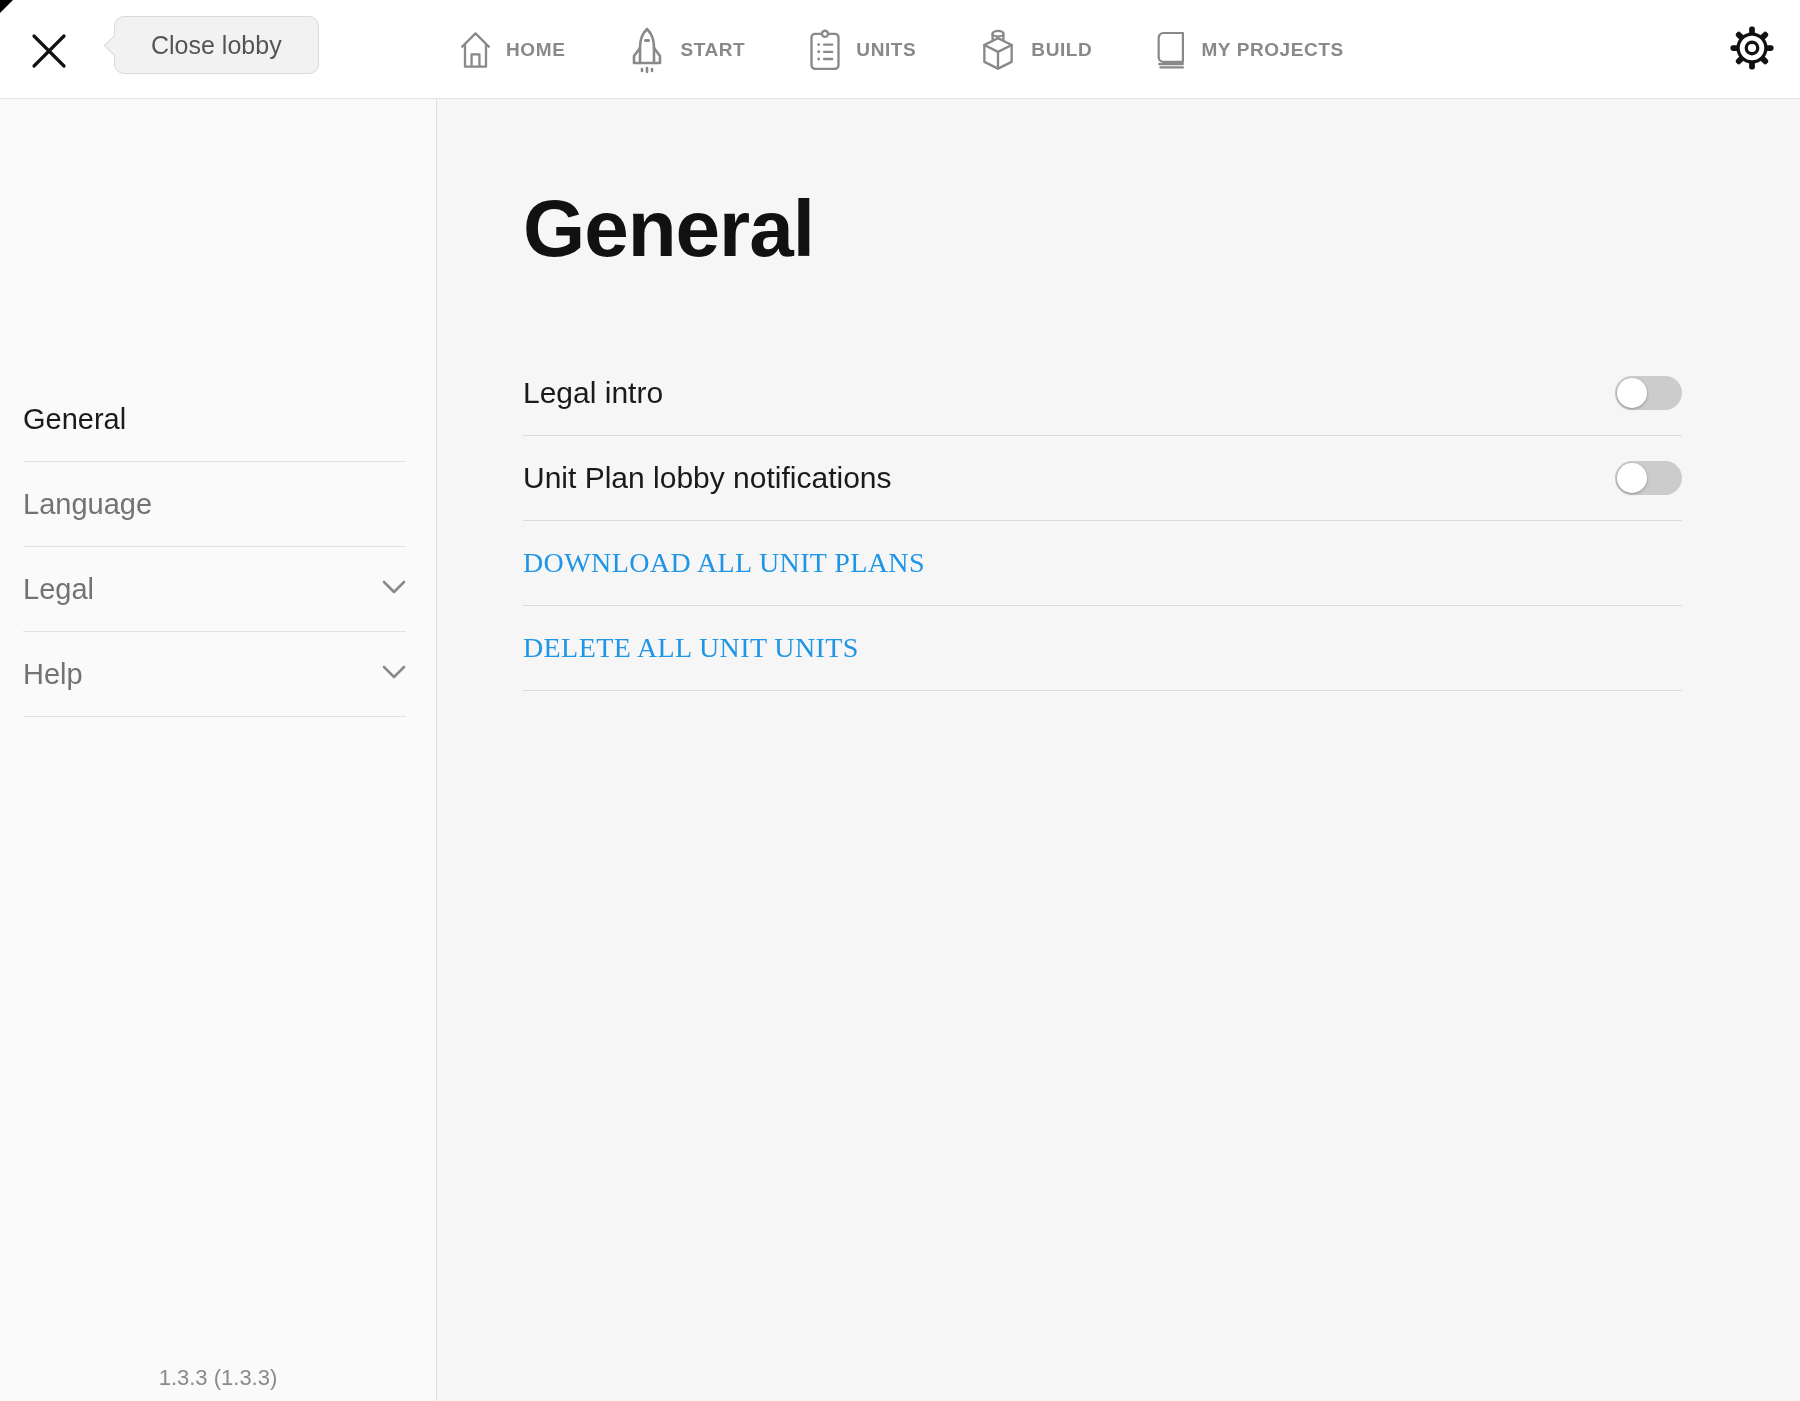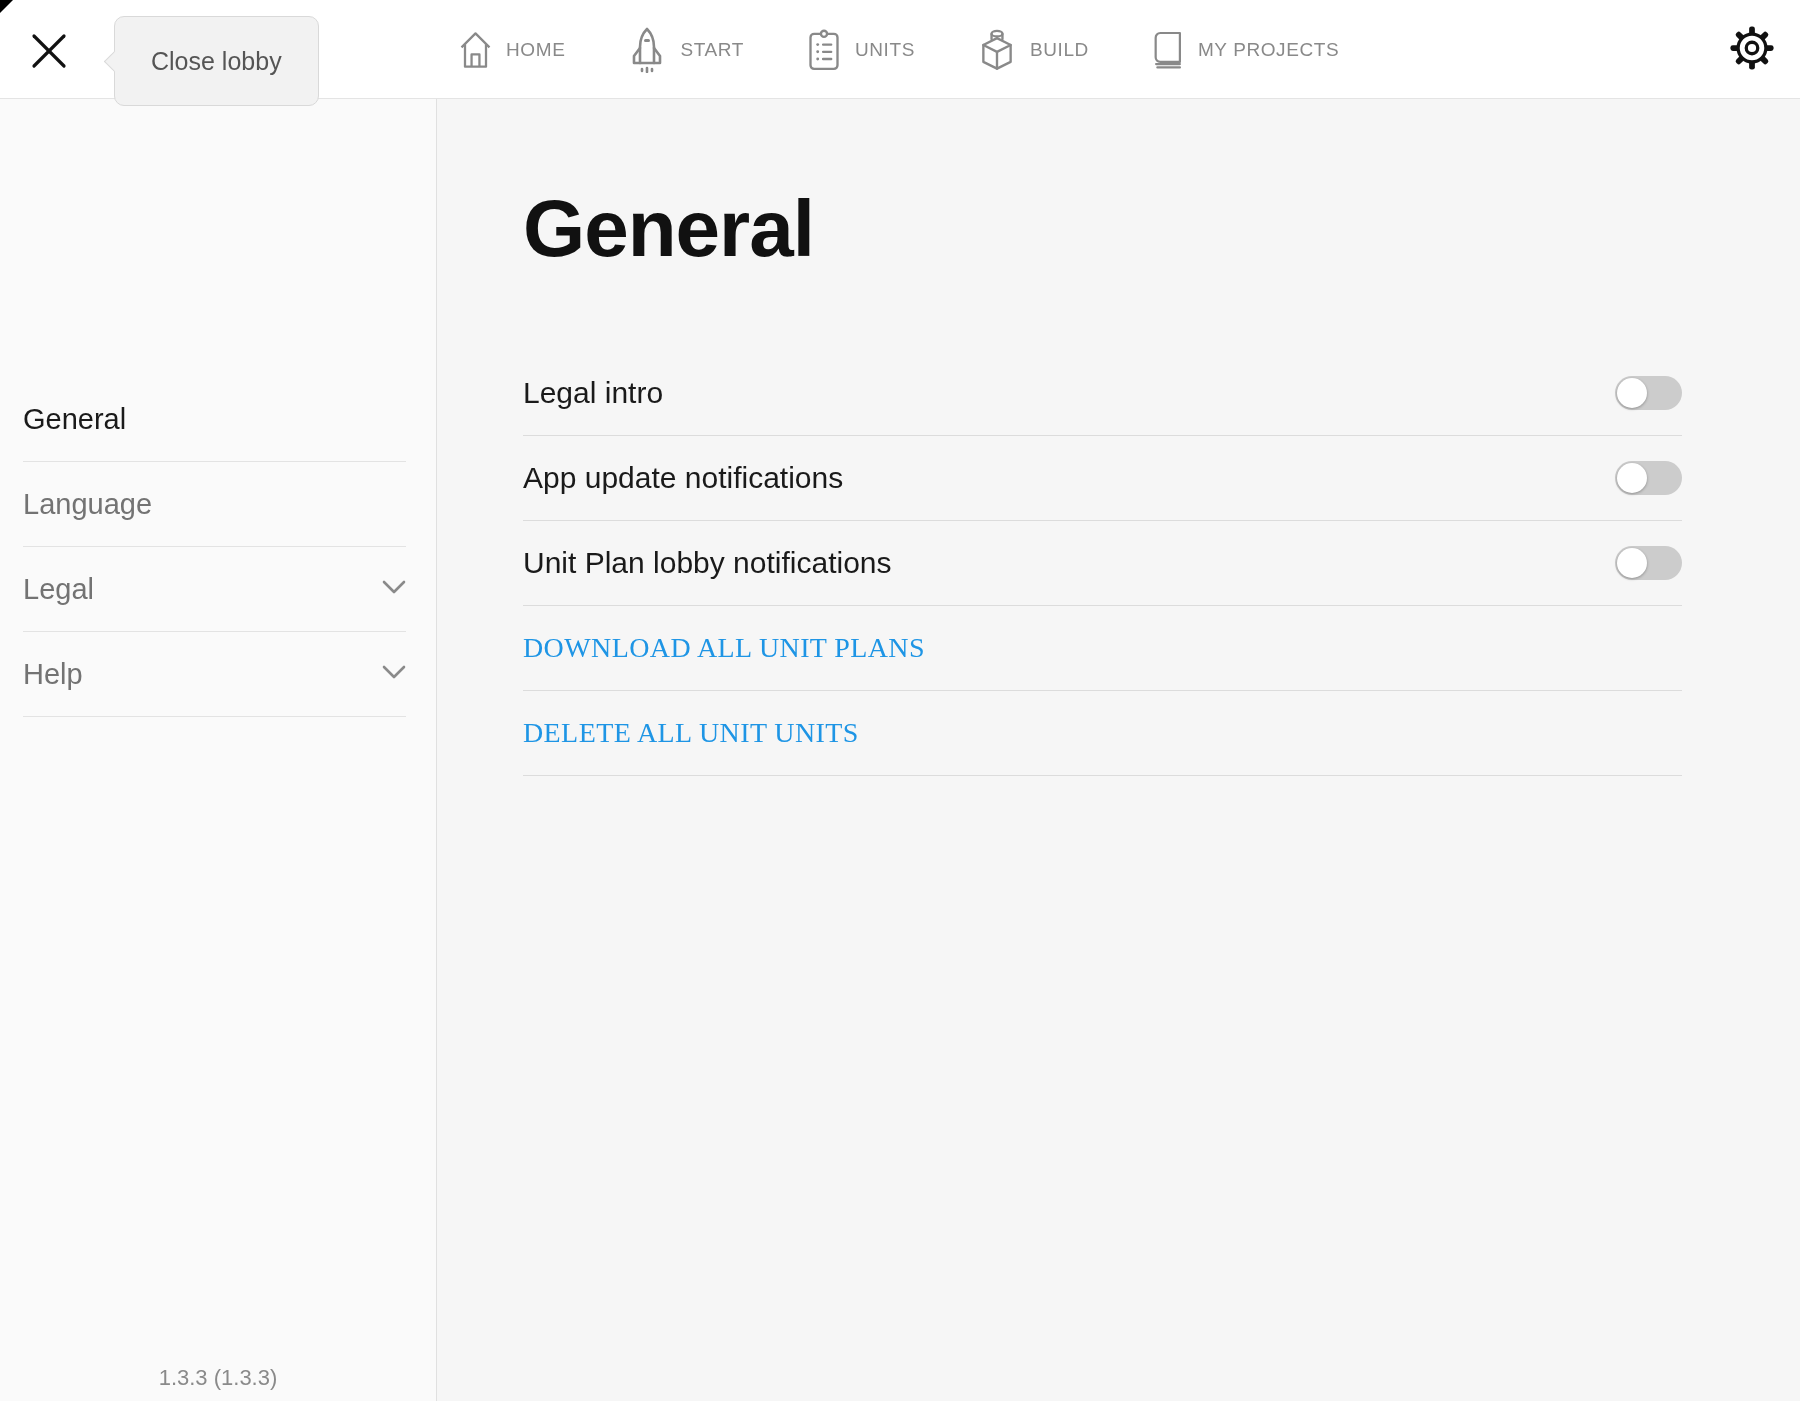--- a/index.html
+++ b/index.html
@@ -7,32 +7,32 @@
   body { font-family:"Liberation Sans", sans-serif; background:#f6f6f6; color:#1a1a1a; position:relative; }
 
   
   .topbar { position:absolute; top:0; left:0; width:1800px; height:99px;
             background:#ffffff; border-bottom:1px solid #e4e4e4; z-index:5; }
   .corner-mark { position:absolute; top:0; left:0; width:0; height:0;
                  border-top:13px solid #000; border-right:13px solid transparent; }
   .close-btn { position:absolute; left:28px; top:31px; width:42px; height:42px;
                background:none; border:none; cursor:pointer; display:flex;
                align-items:center; justify-content:center; }
-  .tooltip { position:absolute; left:114px; top:16px; height:90px; min-width:192px;
+  .tooltip { position:absolute; left:114px; top:16px; height:58px; min-width:192px;
              background:#f2f2f2; border:1px solid #d9d9d9; border-radius:10px;
              display:flex; align-items:center; justify-content:center; padding:0 36px;
              font-size:25px; color:#555; }
   .tooltip .notch { position:absolute; left:-8px; top:50%; width:15px; height:15px;
                     margin-top:-7.5px; background:#f2f2f2; border-left:1px solid #d9d9d9;
                     border-bottom:1px solid #d9d9d9; transform:rotate(45deg); }
   .nav { position:absolute; left:458px; top:0; height:99px; display:flex;
          align-items:center; gap:62px; }
   .nav-item { display:flex; align-items:center; gap:13px; background:none; border:none;
               cursor:pointer; color:#898989; }
-  .nav-item .nav-label { font-size:19px; font-weight:normal; letter-spacing:0.6px;
+  .nav-item .nav-label { font-size:19px; font-weight:bold; letter-spacing:0.6px;
                          color:#898989; }
   .nav-item svg { display:block; }
   .gear-btn { position:absolute; right:23px; top:24px; width:50px; height:50px;
               background:none; border:none; cursor:pointer; display:flex;
               align-items:center; justify-content:center; }
 
   
   .sidebar { position:absolute; top:99px; left:0; width:437px; height:1302px;
              background:#fafafa; border-right:1px solid #e0e0e0; }
   .side-menu { margin-top:278px; }
@@ -199,26 +199,20 @@
 
   <div class="settings-list">
 
     <div class="setting-row">
       <span class="setting-label">Legal intro</span>
       <button class="toggle" aria-checked="false">
         <span class="knob"></span>
       </button>
     </div>
 
-    <div class="setting-row">
-      <span class="setting-label">App update notifications</span>
-      <button class="toggle" aria-checked="false">
-        <span class="knob"></span>
-      </button>
-    </div>
 
     <div class="setting-row">
       <span class="setting-label">Unit Plan lobby notifications</span>
       <button class="toggle" aria-checked="false">
         <span class="knob"></span>
       </button>
     </div>
 
 
     <div class="link-row">

